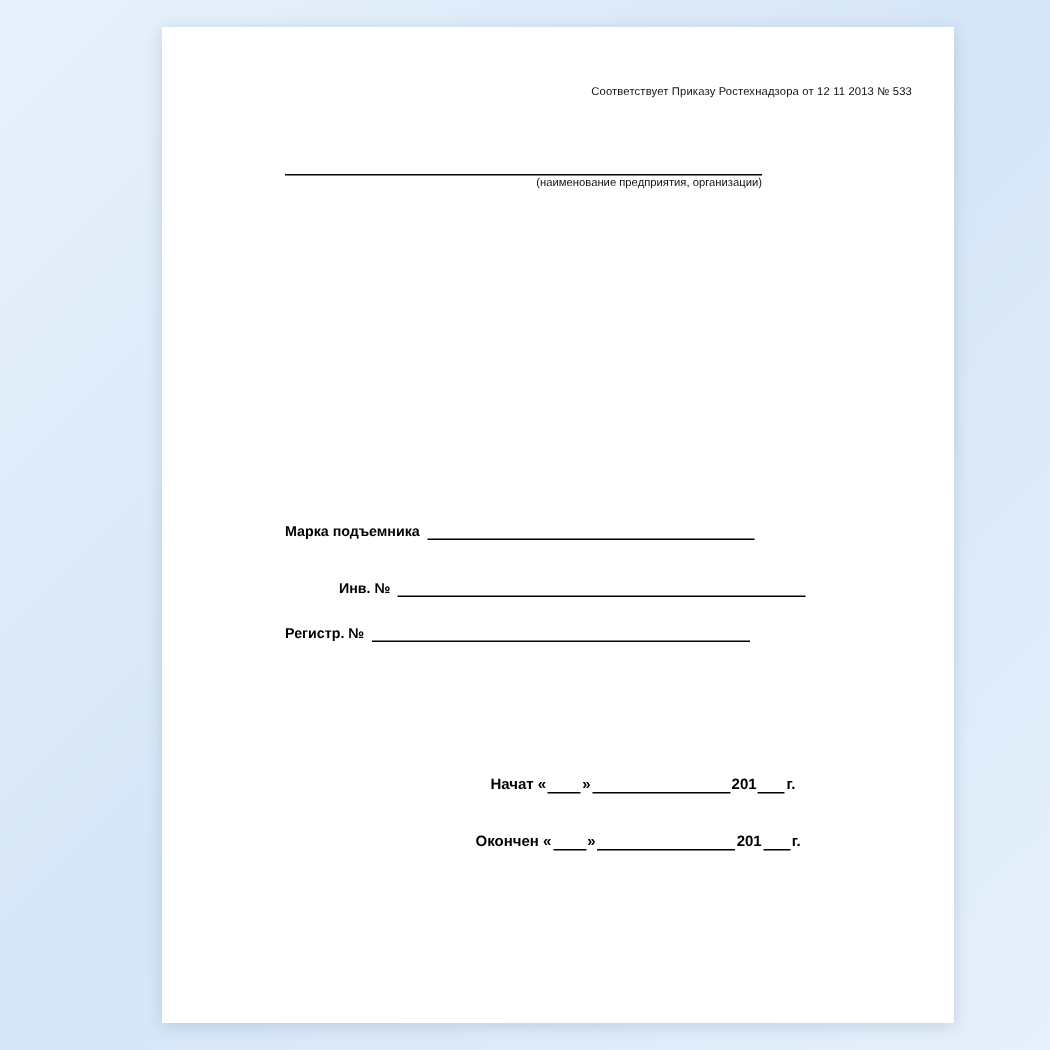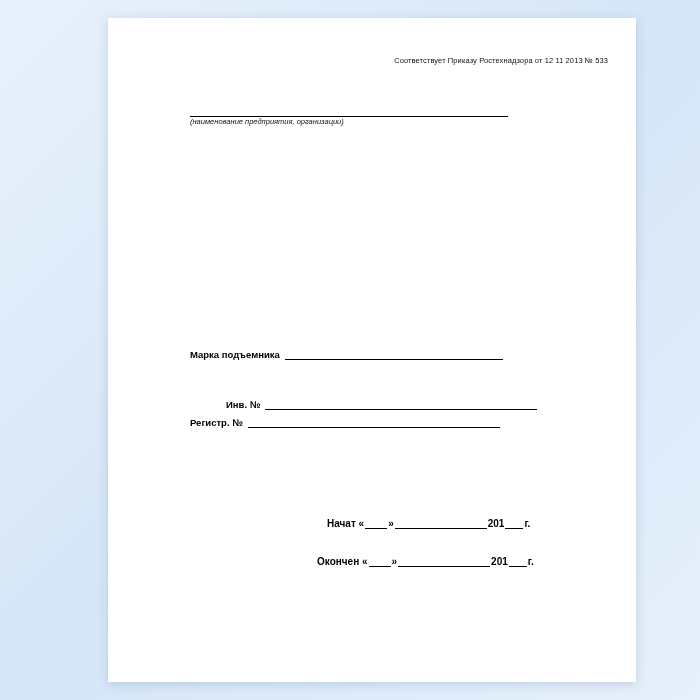--- a/index.html
+++ b/index.html
@@ -47,24 +47,23 @@
     top: 84px;
     width: 318px;
     border-bottom: 1px solid #000;
     height: 14px;
   }
   .org-caption {
     position: absolute;
     left: 82px;
     top: 99px;
     width: 318px;
-    text-align: left;
+    text-align: right;
     font-size: 7.5px;
     color: #111;
-    font-style: italic;
   }
   .doc-title {
     position: absolute;
     left: 0;
     right: 0;
     top: 238px;
     text-align: center;
     font-size: 17.5px;
     font-weight: bold;
     color: #000;
@@ -82,21 +81,21 @@
   }
   .field-row .label {
     padding-right: 5px;
   }
   .field-row .rule {
     border-bottom: 1px solid #000;
     height: 11px;
   }
   .row-brand { left: 82px; top: 330px; }
   .row-brand .rule { width: 218px; }
-  .row-inv { left: 82px; top: 380px; padding-left: 36px; }
+  .row-inv { left: 82px; top: 368px; padding-left: 36px; }
   .row-inv .rule { width: 272px; }
   .row-reg { left: 82px; top: 398px; }
   .row-reg .rule { width: 252px; }
 
   .date-row {
     position: absolute;
     display: flex;
     align-items: flex-end;
     font-size: 10px;
     font-weight: bold;

